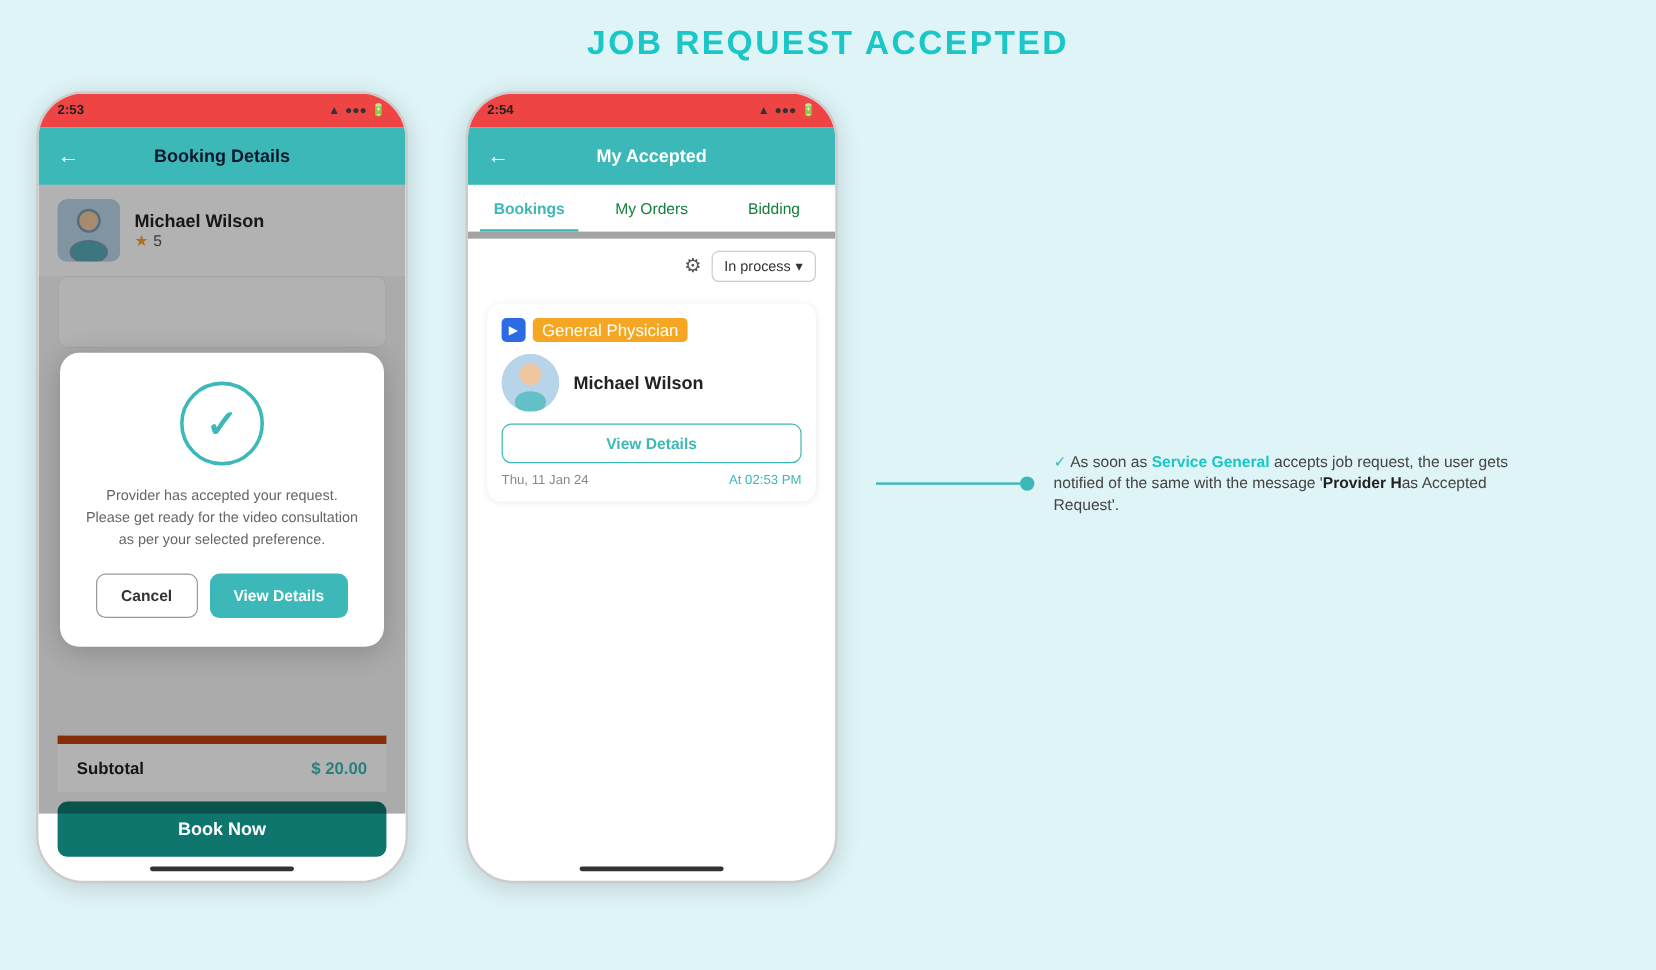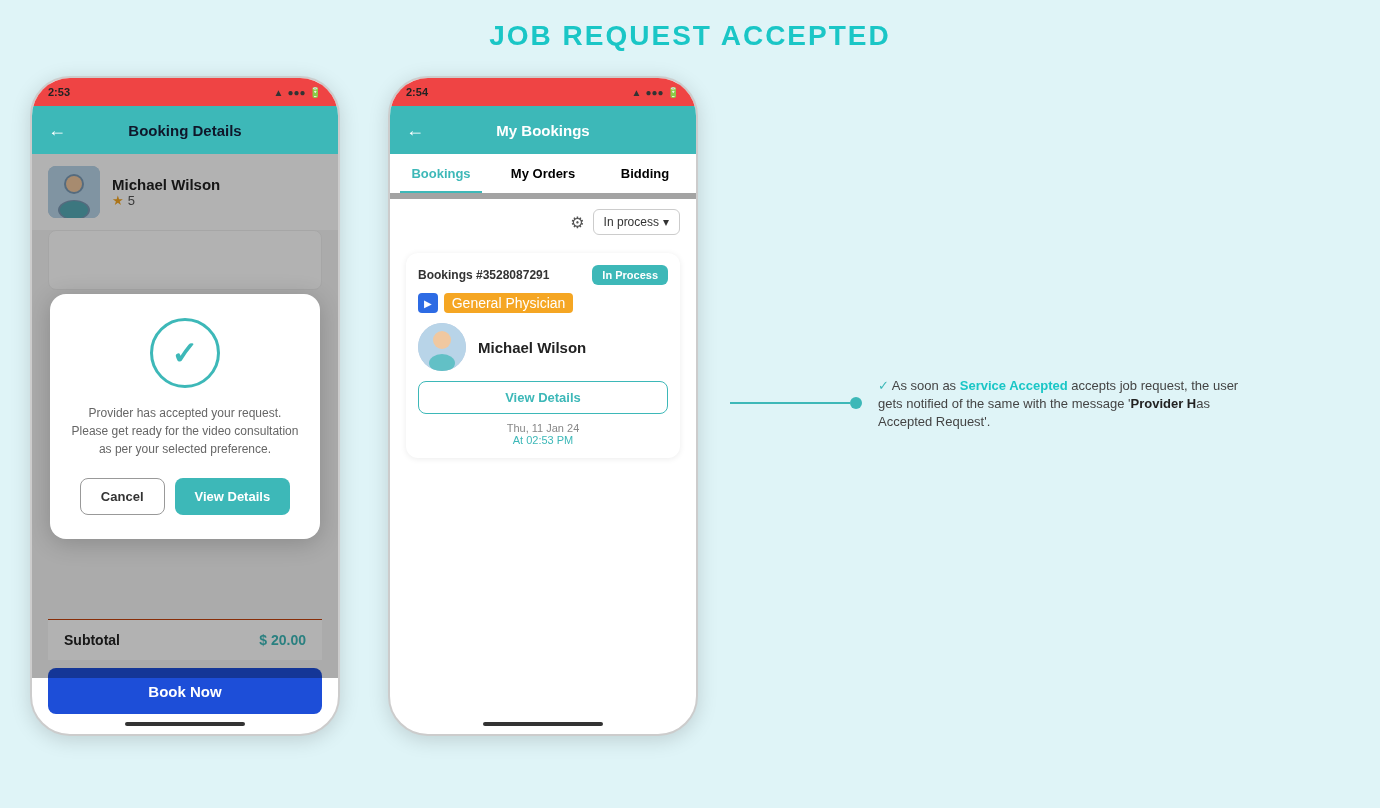--- a/index.html
+++ b/index.html
@@ -263,27 +263,27 @@
     .subtotal-row {
       display: flex;
       justify-content: space-between;
       align-items: center;
       background: white;
       padding: 12px 16px;
       font-size: 14px;
       font-weight: 700;
       color: #222;
       margin-bottom: 8px;
-      border-top: 1px solid #c2410c;
+      border-top: 7px solid #c2410c;
     }
 
     .subtotal-amount { color: #3db8b8; }
 
     .book-now-btn {
-      background: #1d4ed8;
+      background: #0f766e;
       color: white;
       border: none;
       border-radius: 8px;
       width: 100%;
       height: 46px;
       font-size: 15px;
       font-weight: 600;
       cursor: pointer;
     }
 
@@ -314,22 +314,22 @@
       display: flex;
       border-bottom: 6px solid #a3a3a3;
       background: white;
     }
 
     .tab-item {
       flex: 1;
       text-align: center;
       padding: 12px 0;
       font-size: 13px;
-      font-weight: 700;
-      color: #000000;
+      font-weight: 400;
+      color: #15803d;
       cursor: pointer;
       position: relative;
     }
 
     .tab-item.active {
       color: #3db8b8;
       font-weight: 700;
     }
 
     .tab-item.active::after {
@@ -462,21 +462,20 @@
       text-align: center;
     }
 
     .booking-footer {
       display: flex;
       justify-content: space-between;
       align-items: center;
       margin-top: 8px;
       font-size: 11px;
       color: #888;
-      flex-direction: column;
     }
 
     .time-green { color: #3db8b8; }
   </style>
 </head>
 <body>
 
 <h1 class="page-title">JOB REQUEST ACCEPTED</h1>
 
 <div class="phones-row">
@@ -551,21 +550,21 @@
       <span>2:54</span>
       <div class="notch-right">
         <span class="status-bar-icon">▲</span>
         <span class="status-bar-icon">●●●</span>
         <span class="status-bar-icon">🔋</span>
       </div>
     </div>
 
     <div class="phone2-header">
       <span class="back-arrow">←</span>
-      <span class="header-title">My Bookings</span>
+      <span class="header-title">My Accepted</span>
     </div>
 
     <div class="tabs-row">
       <div class="tab-item active">
         <span>Bookings</span>
       </div>
       <div class="tab-item">
         <span>My Orders</span>
       </div>
       <div class="tab-item">
@@ -575,24 +574,20 @@
 
     <div class="filter-row">
       <span class="filter-icon">⚙</span>
       <div class="filter-dropdown">
         <span>In process</span>
         <span>▾</span>
       </div>
     </div>
 
     <div class="booking-card">
-      <div class="booking-card-top">
-        <span class="booking-id">Bookings #3528087291</span>
-        <span class="in-process-badge">In Process</span>
-      </div>
 
       <div class="service-tags">
         <span class="tag-blue">
           <span>▶</span>
         </span>
         <span class="tag-orange">General Physician</span>
       </div>
 
       <div class="doctor-row">
         <div class="doctor-avatar2">
@@ -618,18 +613,18 @@
 
   <div style="position: absolute; left: 730px; top: 300px; display: flex; align-items: center;">
 
     <div style="width: 120px; height: 2px; background: #3db8b8;"></div>
 
     <div style="width: 12px; height: 12px; border-radius: 50%; background: #3db8b8; flex-shrink: 0;"></div>
 
     <div style="margin-left: 16px; max-width: 380px;">
       <span style="color:#3db8b8; font-size: 13px;">✓ </span>
       <span style="font-size: 13px; color: #444;">
-        As soon as <span style="color:#1ac6c6; font-weight:600;">Service Accepted</span> accepts job request, the user gets notified of the same with the message '<span style="color:#222; font-weight:600;">Provider H</span>as Accepted Request'.
+        As soon as <span style="color:#1ac6c6; font-weight:600;">Service General</span> accepts job request, the user gets notified of the same with the message '<span style="color:#222; font-weight:600;">Provider H</span>as Accepted Request'.
       </span>
     </div>
   </div>
 
 </div>
 
 </body></html>

